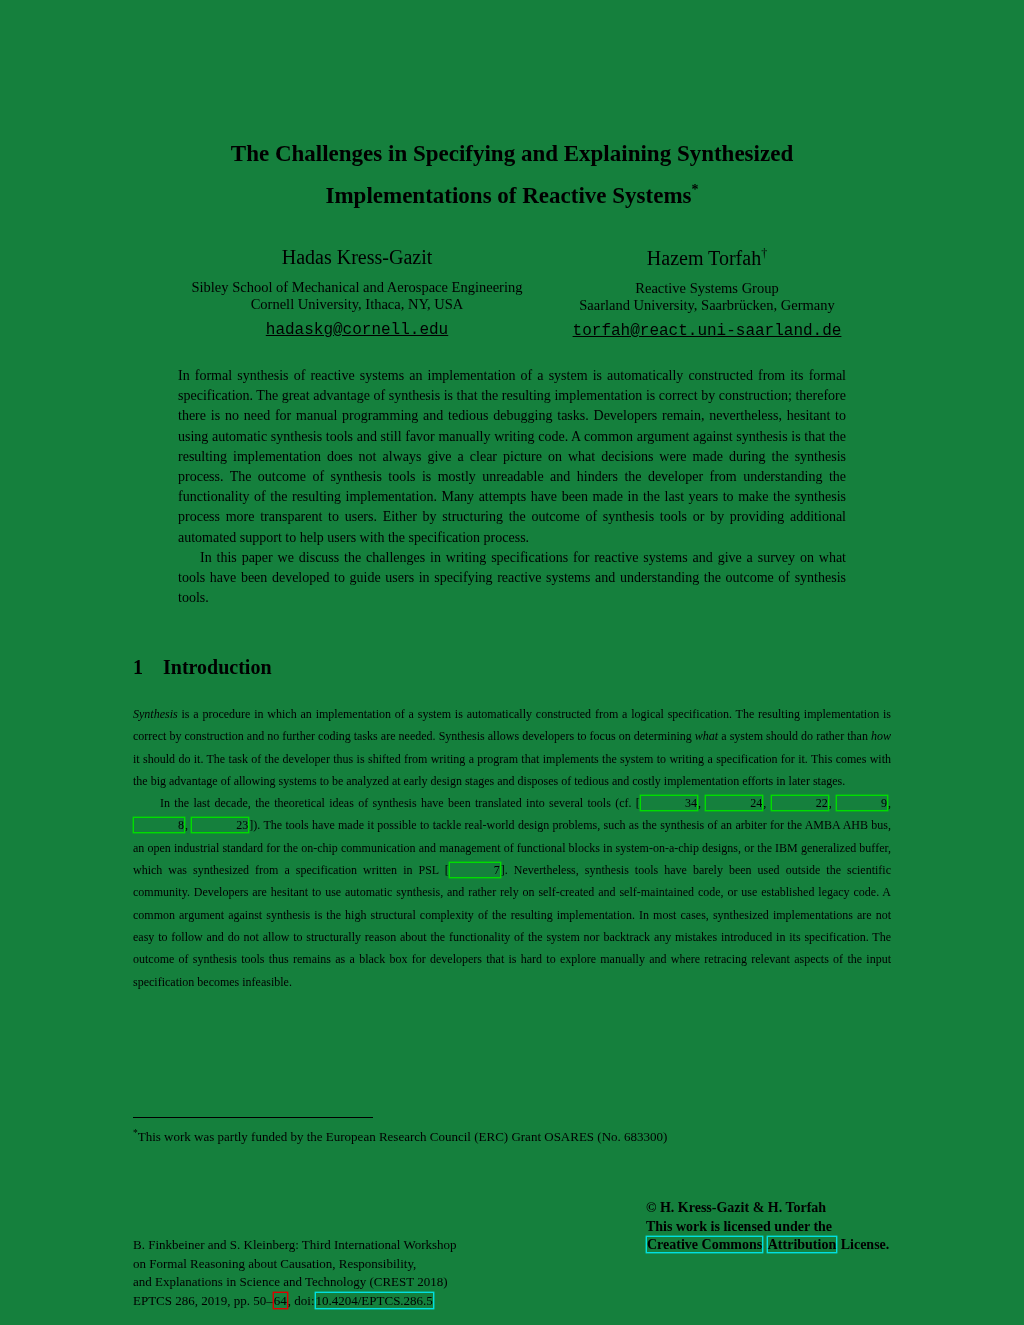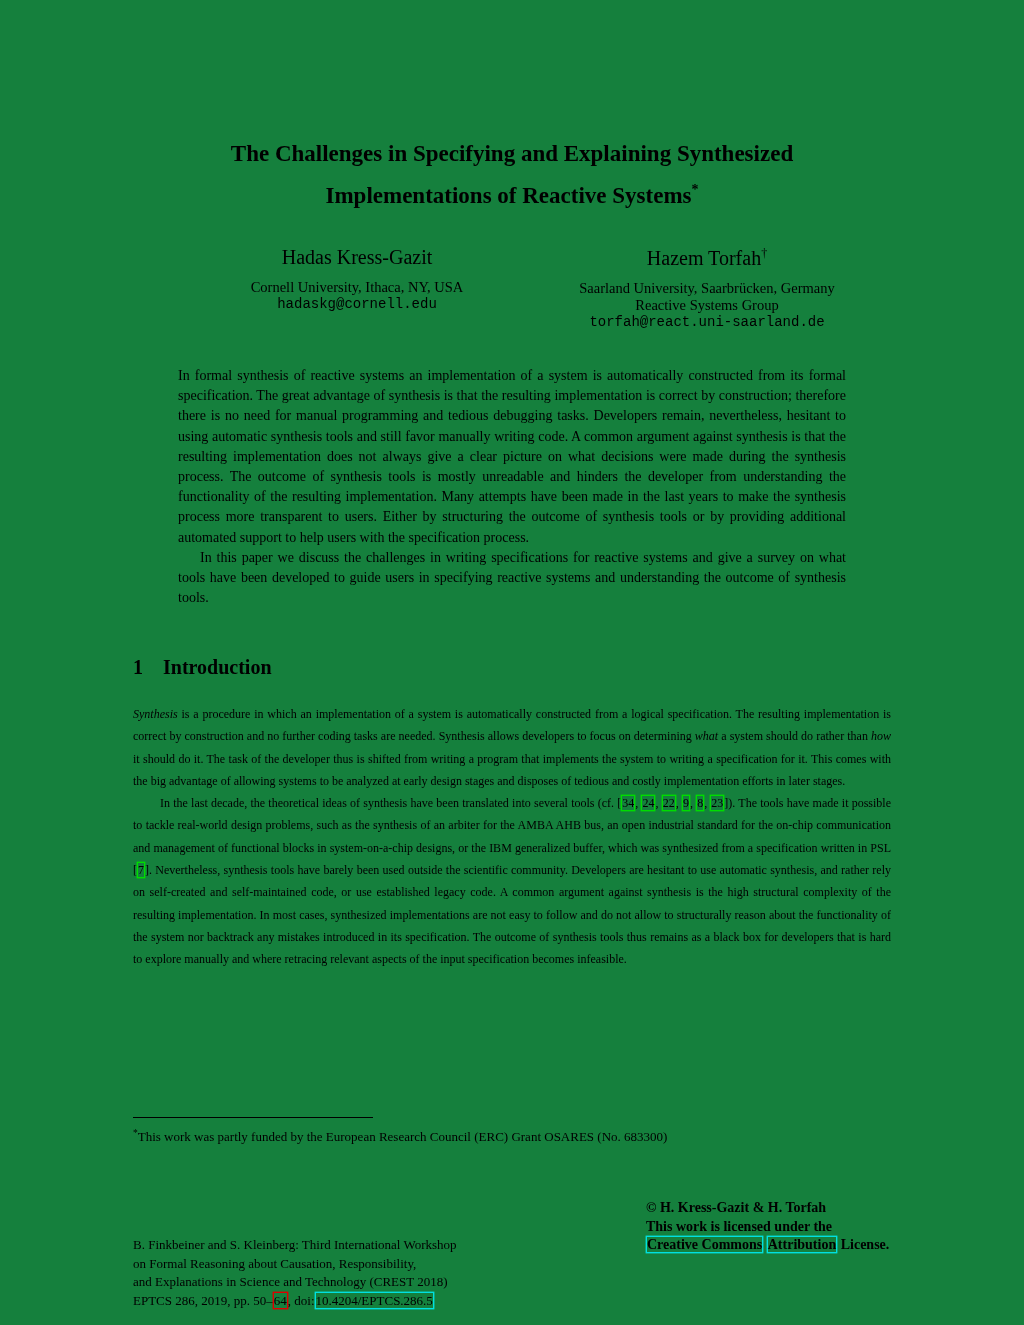--- a/index.html
+++ b/index.html
@@ -24,21 +24,21 @@
   .title sup{font-size:14px;}
   
   .author{position:absolute;text-align:center;}
   .author-left{top:246px;left:157px;width:400px;}
   .author-right{top:246px;left:507px;width:400px;}
   .author .name{font-size:20px;margin-bottom:10px;}
   .author .name sup{font-size:12px;}
   .author .affil{font-size:14.5px;line-height:17px;}
   .author .email{
     font-family:"Liberation Mono","DejaVu Sans Mono",monospace;
-    font-size:14px;
+    font-size:16px;margin-top:8px;text-decoration:underline;
   }
   
   .abstract{
     position:absolute;top:366px;left:178px;width:668px;
     font-size:14px;line-height:20.2px;text-align:justify;
   }
   .abstract p{margin:0;}
   .abstract p.indent{text-indent:22px;}
   
   .section-heading{
@@ -47,21 +47,21 @@
   }
   .section-heading .sec-num{margin-right:20px;}
   
   .bodytext{
     position:absolute;top:703px;left:133px;width:758px;
     font-size:12px;line-height:22.3px;text-align:justify;
   }
   .bodytext p{margin:0;}
   .bodytext p.indent{text-indent:27px;}
   .it{font-style:italic;}
-  .cite{box-shadow:0 0 0 1.4px var(--cite_green);margin:0 1px;}
+  .cite{box-shadow:0 0 0 1.4px var(--cite_green);margin:0 1px;padding-left:44px;}
   .boxc{box-shadow:0 0 0 1.4px var(--link_cyan);margin:0 1px;}
   .boxr{box-shadow:0 0 0 1.4px var(--pageref_red);margin:0 1px;}
   
   .footnote-rule{
     position:absolute;top:1117px;left:133px;width:240px;
     border-top:1px solid #000;
   }
   .footnotes{
     position:absolute;top:1124px;left:133px;width:758px;
     font-size:13px;line-height:19px;
@@ -84,28 +84,29 @@
 
 <div class="page">
 
   <div class="title">
     <span>The Challenges in Specifying and Explaining Synthesized</span><br>
     <span>Implementations of Reactive Systems</span><sup>*</sup>
   </div>
 
   <div class="author author-left">
     <div class="name"><span>Hadas Kress-Gazit</span></div>
+    <div class="affil">Sibley School of Mechanical and Aerospace Engineering</div>
     <div class="affil">Cornell University, Ithaca, NY, USA</div>
     <div class="email">hadaskg@cornell.edu</div>
   </div>
 
   <div class="author author-right">
     <div class="name"><span>Hazem Torfah</span><sup>†</sup></div>
+    <div class="affil">Reactive Systems Group</div>
     <div class="affil">Saarland University, Saarbrücken, Germany</div>
-    <div class="affil">Reactive Systems Group</div>
     <div class="email">torfah@react.uni-saarland.de</div>
   </div>
 
   <div class="abstract">
     <p>In formal synthesis of reactive systems an implementation of a system is automatically constructed from its formal specification. The great advantage of synthesis is that the resulting implementation is correct by construction; therefore there is no need for manual programming and tedious debugging tasks.  Developers remain, nevertheless, hesitant to using automatic synthesis tools and still favor manually writing code.  A common argument against synthesis is that the resulting implementation does not always give a clear picture on what decisions were made during the synthesis process.  The outcome of synthesis tools is mostly unreadable and hinders the developer from understanding the functionality of the resulting implementation.  Many attempts have been made in the last years to make the synthesis process more transparent to users. Either by structuring the outcome of synthesis tools or by providing additional automated support to help users with the specification process.</p>
     <p class="indent">In this paper we discuss the challenges in writing specifications for reactive systems and give a survey on what tools have been developed to guide users in specifying reactive systems and understanding the outcome of synthesis tools.</p>
   </div>
 
   <div class="section-heading">
     <span class="sec-num">1</span><span>Introduction</span>

